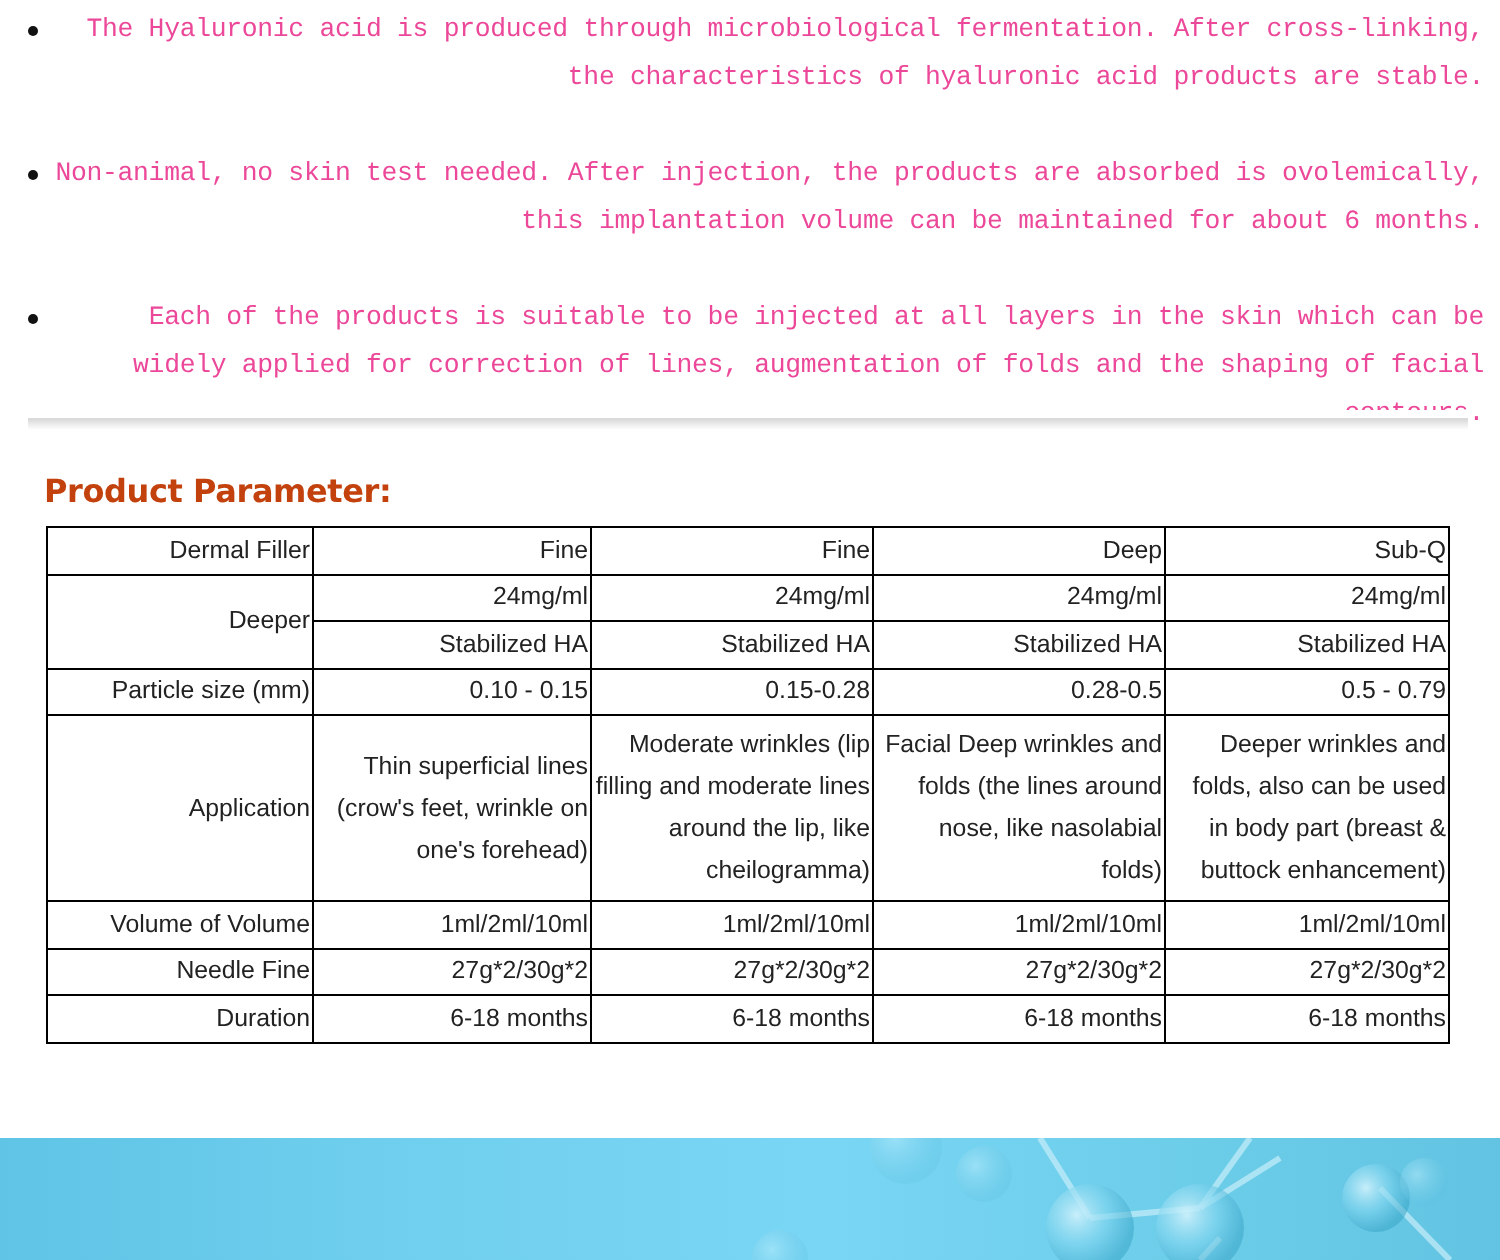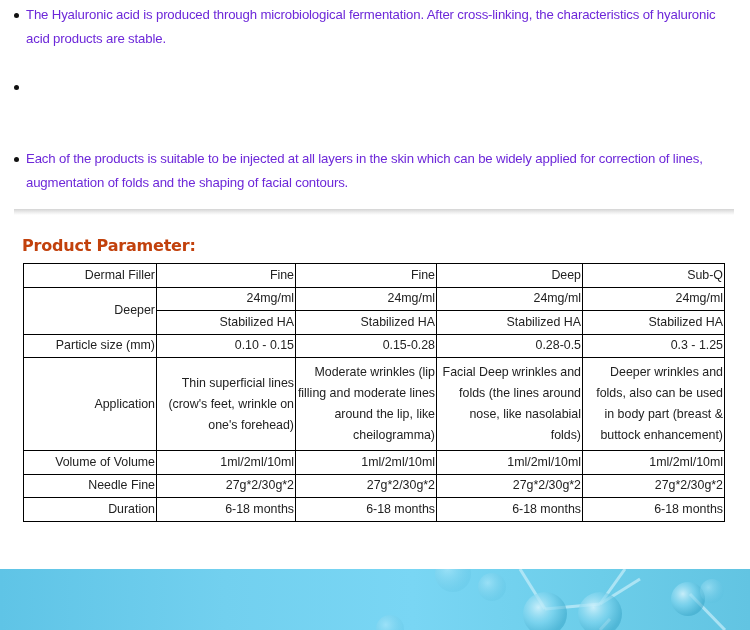--- a/index.html
+++ b/index.html
@@ -2,22 +2,22 @@
 <html><head>
   <meta charset="utf-8">
   <style>
     * { margin: 0; padding: 0; box-sizing: border-box; }
     html, body { width: 750px; height: 630px; background: #ffffff; overflow: hidden; }
     body { position: relative; font-family: "Liberation Sans", sans-serif; color: #111; }
 
     .bullets { position: absolute; left: 0; top: 0; width: 750px; }
     .bullet {
       position: absolute; left: 12px; width: 730px;
-      font-family: Liberation Sans, sans-serif; font-size: 13.2px; line-height: 24px;
-      color: #6d28d9; padding-left: 14px; letter-spacing: -0.15px;
+      font-family: Liberation Mono, monospace; font-size: 13.2px; line-height: 24px;
+      color: #ec4899; padding-left: 14px; letter-spacing: -0.15px; text-align: right;
     }
     .bullet .dot {
       position: absolute; left: 2px; top: 10px; width: 5px; height: 5px;
       border-radius: 50%; background: #111;
     }
     .b1 { top: 3px; }
     .b2 { top: 75px; }
     .b3 { top: 147px; }
 
     .divider {
@@ -60,20 +60,21 @@
 </head>
 <body>
 
 <div class="bullets">
   <div class="bullet b1">
     <span class="dot"></span>
     <span>The Hyaluronic acid is produced through microbiological fermentation. After cross-linking, the characteristics of hyaluronic acid products are stable.</span>
   </div>
   <div class="bullet b2">
     <span class="dot"></span>
+    <span>Non-animal, no skin test needed. After injection, the products are absorbed is ovolemically, this implantation volume can be maintained for about 6 months.</span>
   </div>
   <div class="bullet b3">
     <span class="dot"></span>
     <span>Each of the products is suitable to be injected at all layers in the skin which can be widely applied for correction of lines, augmentation of folds and the shaping of facial contours.</span>
   </div>
 </div>
 
 <div class="divider"></div>
 
 <div class="section-title">Product Parameter:</div>
@@ -105,21 +106,21 @@
     <td>Stabilized HA</td>
     <td>Stabilized HA</td>
     <td>Stabilized HA</td>
     <td>Stabilized HA</td>
   </tr>
   <tr class="h23">
     <td>Particle size (mm)</td>
     <td>0.10 - 0.15</td>
     <td>0.15-0.28</td>
     <td>0.28-0.5</td>
-    <td>0.3 - 1.25</td>
+    <td>0.5 - 0.79</td>
   </tr>
   <tr style="height:93px">
     <td>Application</td>
     <td class="app">Thin superficial lines (crow's feet, wrinkle on one's forehead)</td>
     <td class="app">Moderate wrinkles (lip filling and moderate lines around the lip, like cheilogramma)</td>
     <td class="app">Facial Deep wrinkles and folds (the lines around nose, like nasolabial folds)</td>
     <td class="app">Deeper wrinkles and folds, also can be used in body part (breast &amp; buttock enhancement)</td>
   </tr>
   <tr class="h23">
     <td>Volume of Volume</td>

